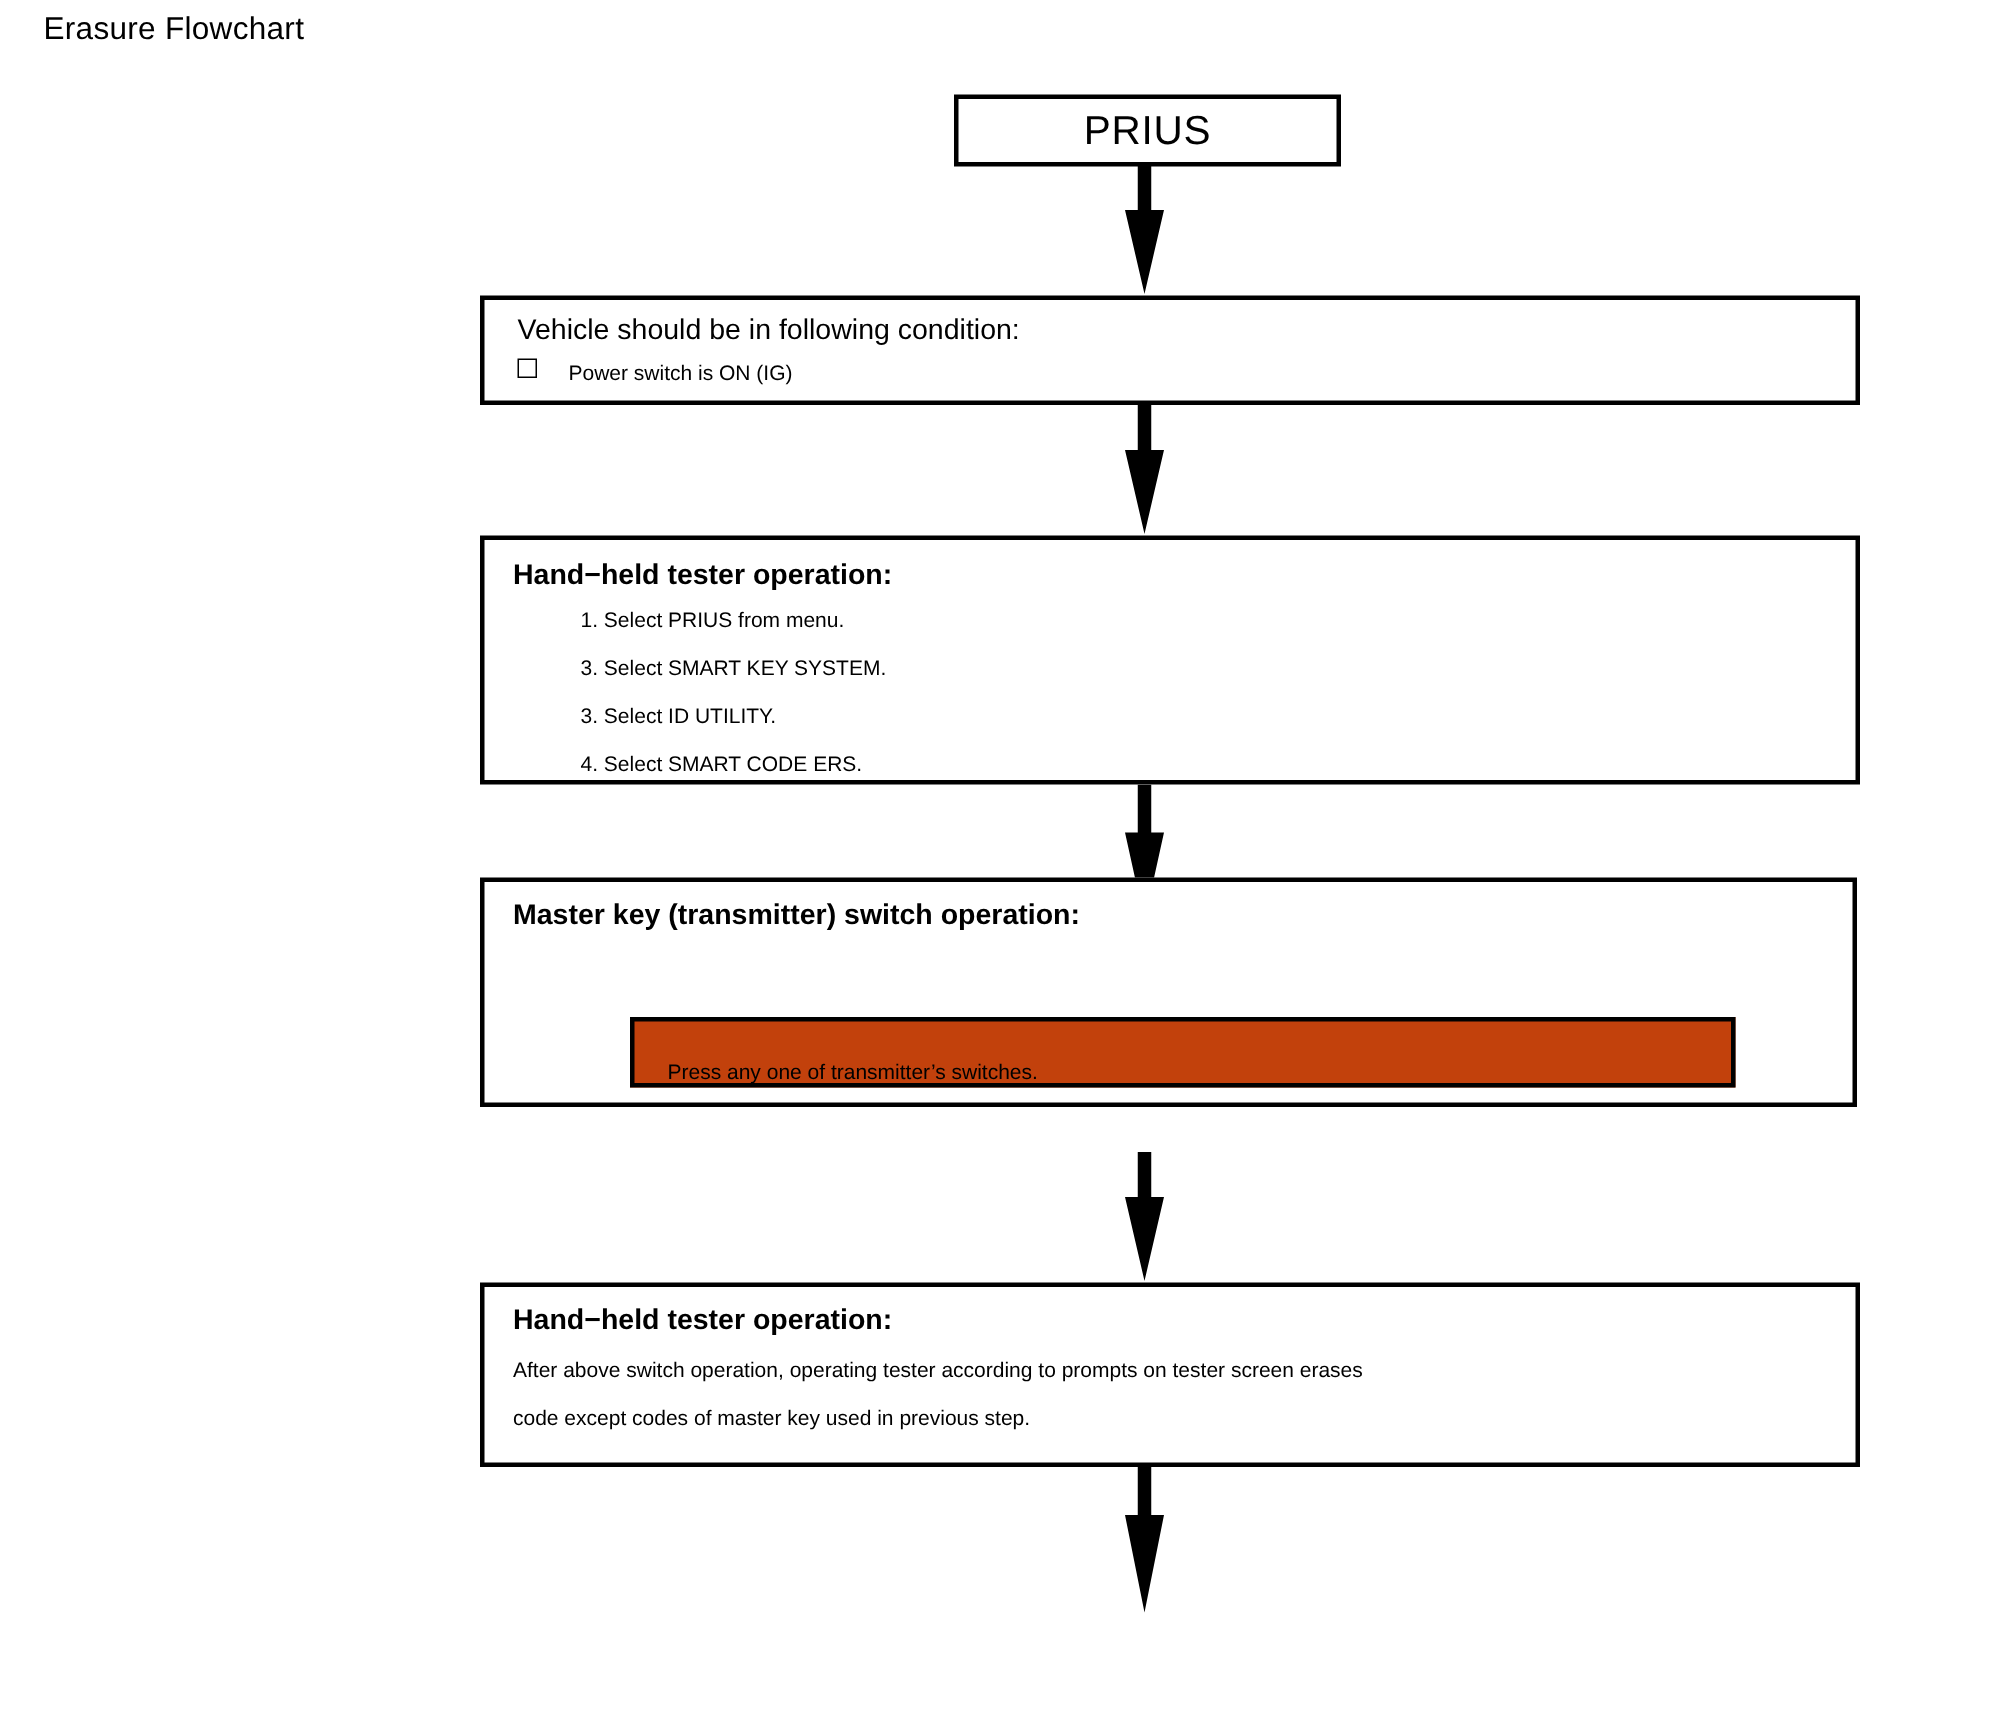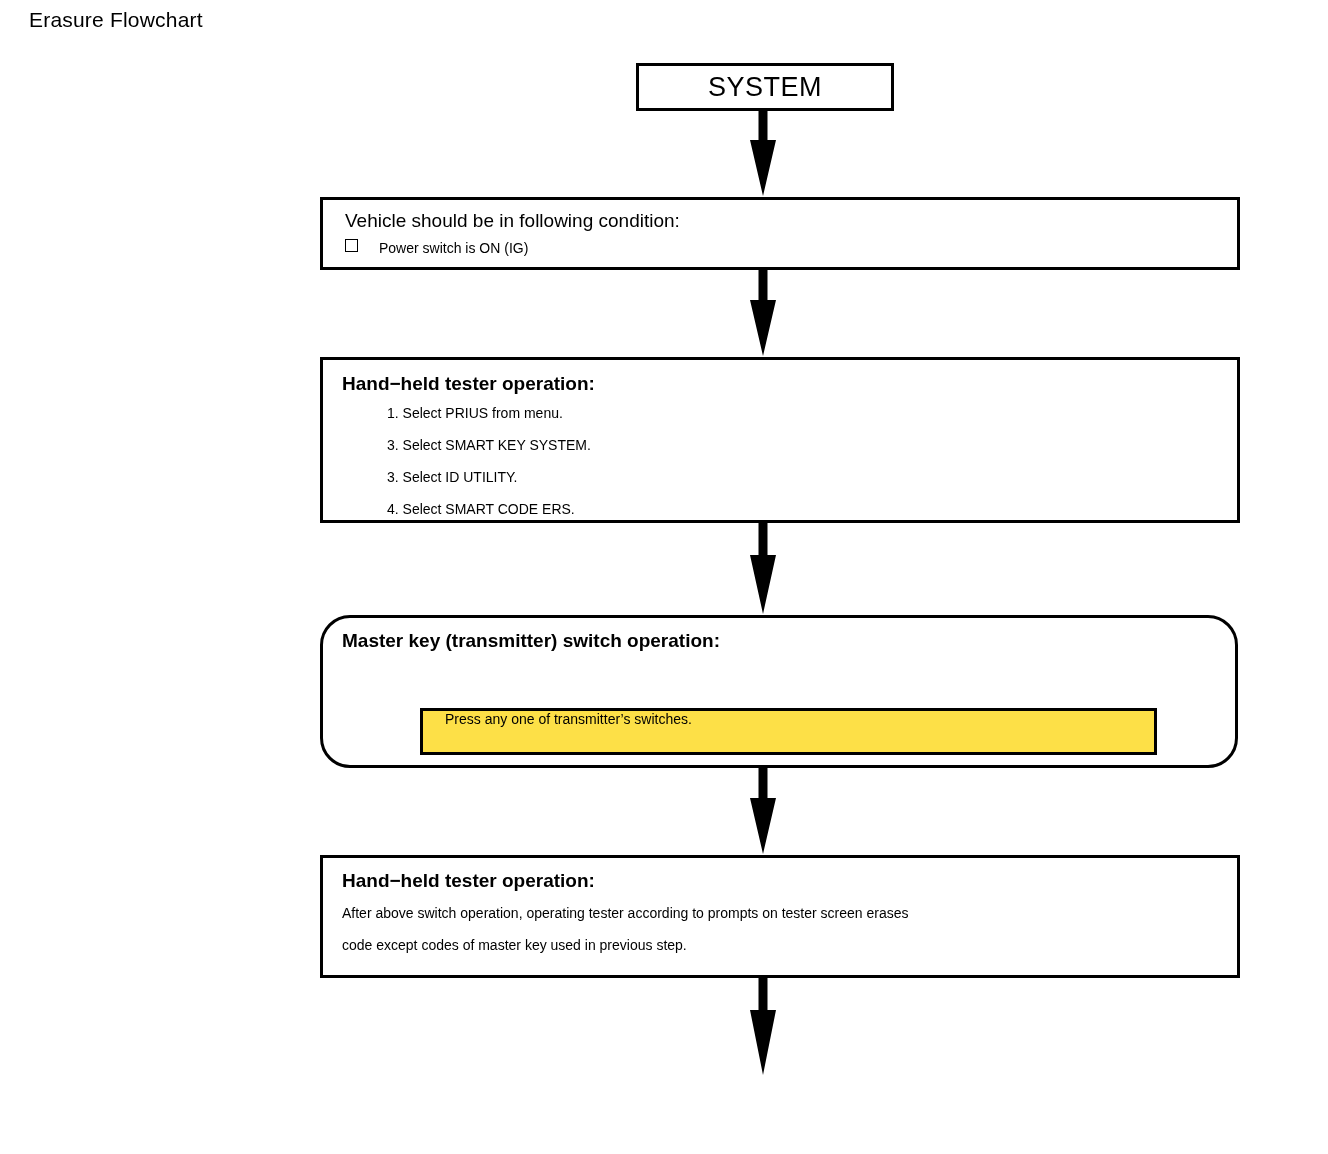--- a/index.html
+++ b/index.html
@@ -72,41 +72,41 @@
     border: 1.5px solid #000;
     box-sizing: border-box;
     vertical-align: 1px;
     margin-right: 21px;
   }
 
   
   .subbox {
     position: absolute;
     box-sizing: border-box;
-    background: #fde047;
+    background: #c2410c;
     border: 3px solid #000;
     display: flex;
-    align-items: flex-start;
+    align-items: flex-end;
   }
   .subbox .line { padding-left: 22px; }
 
   
   .arrow {
     position: absolute;
   }
 </style>
 </head>
 <body>
 
 <div id="canvas">
 
   <div class="page-title">Erasure Flowchart</div>
 
   <div class="node terminal" style="left:636px; top:63px; width:258px; height:48px;">
-    <span>SYSTEM</span>
+    <span>PRIUS</span>
   </div>
 
   <div class="arrow" style="left:745px; top:110px; width:36px; height:88px;">
     <svg width="36" height="88" viewBox="0 0 36 88">
       <polygon points="13.5,0 22.5,0 22.5,30 31,30 18,86 18,88 18,86 5,30 13.5,30" fill="#000000"></polygon>
     </svg>
   </div>
 
   <div class="node proc" style="left:320px; top:197px; width:920px; height:73px;">
     <div class="t-abs heading" style="left:22px; top:10px; font-weight:normal;">Vehicle should be in following condition:</div>
@@ -128,21 +128,21 @@
     <div class="t-abs line" style="left:64px; top:109px;">3. Select ID UTILITY.</div>
     <div class="t-abs line" style="left:64px; top:141px;">4. Select SMART CODE ERS.</div>
   </div>
 
   <div class="arrow" style="left:745px; top:523px; width:36px; height:93px;">
     <svg width="36" height="93" viewBox="0 0 36 93">
       <polygon points="13.5,0 22.5,0 22.5,32 31,32 18,91 18,93 18,91 5,32 13.5,32" fill="#000000"></polygon>
     </svg>
   </div>
 
-  <div class="node proc" style="left:320px; top:615px; width:918px; height:153px;border-radius:30px;">
+  <div class="node proc" style="left:320px; top:585px; width:918px; height:153px;">
     <div class="t-abs heading" style="left:19px; top:12px;">Master key (transmitter) switch operation:</div>
 
     <div class="subbox" style="left:97px; top:90px; width:737px; height:47px;">
       <span class="line">Press any one of transmitter’s switches.</span>
     </div>
   </div>
 
   <div class="arrow" style="left:745px; top:768px; width:36px; height:88px;">
     <svg width="36" height="88" viewBox="0 0 36 88">
       <polygon points="13.5,0 22.5,0 22.5,30 31,30 18,86 18,88 18,86 5,30 13.5,30" fill="#000000"></polygon>

